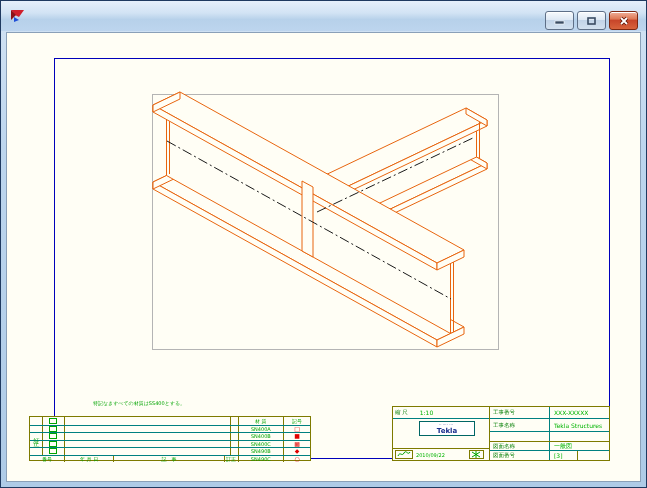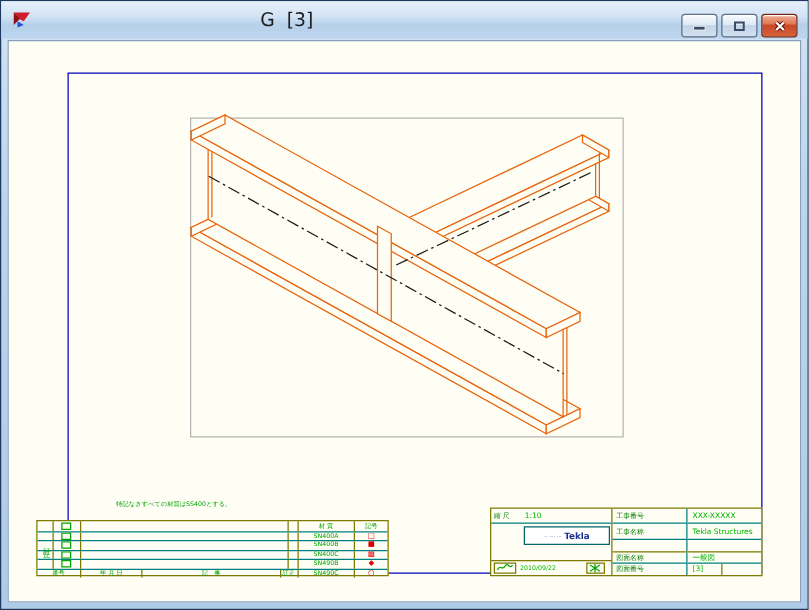--- a/index.html
+++ b/index.html
@@ -41,23 +41,23 @@
     font-size:6px;color:#00a400;}
   .stampbox{display:inline-block;width:6px;height:4px;border:1px solid #00a400;}
   
   .tblock{position:absolute;left:391px;top:405px;width:218px;height:55px;background:#fffef5;
     border:1px solid #7e7a00;box-sizing:border-box;z-index:3;font-size:5.5px;}
   .tb-left{position:absolute;left:0;top:0;width:96px;height:100%;}
   .tb-scale{position:absolute;left:0;top:0;width:100%;height:12px;border-bottom:1px solid #008080;
     box-sizing:border-box;display:flex;align-items:center;}
   .tb-scale .lbl{color:#007d00;margin-left:2px;}
   .tb-scale .val{color:#00b400;margin-left:12px;font-size:6px;}
-  .logo-box{position:absolute;left:26px;top:14px;width:69px;height:15px;background:#ffffff;
+  .logo-box{position:absolute;left:26px;top:14px;width:56px;height:15px;background:#ffffff;
     border:1px solid #006666;box-sizing:border-box;display:flex;align-items:center;
-    justify-content:center;overflow:hidden;}
+    justify-content:center;overflow:hidden;flex-direction:column;}
   .logo-box .pre{color:#1a2e8c;font-size:4px;margin-right:2px;}
   .logo-box .word{color:#1a2e8c;font-size:7px;font-weight:bold;}
   .tb-stamps{position:absolute;left:0;bottom:0;width:96px;height:12px;border-top:1px solid #7e7a00;
     box-sizing:border-box;}
   .sealbox{position:absolute;top:1px;height:9px;border:1px solid #7e7a00;box-sizing:border-box;
     display:flex;align-items:center;justify-content:center;}
   .tb-date{position:absolute;left:23px;top:3px;font-size:5px;color:#00b400;white-space:nowrap;}
   .tb-right{position:absolute;left:96px;top:0;width:120px;height:100%;border-left:1px solid #7e7a00;
     box-sizing:border-box;display:flex;flex-direction:column;}
   .tb-row{display:flex;box-sizing:border-box;}
@@ -73,21 +73,20 @@
 <div class="window">
 
   <div class="titlebar">
     <span class="app-icon">
       <svg width="16" height="16">
         <polygon points="1,2 14,2 9,9 5,7" fill="#cf1f2c"></polygon>
         <polygon points="1,2 6,7 1,12" fill="#8c1218"></polygon>
         <polygon points="4,9 9,12 4,14" fill="#1f4fd8"></polygon>
       </svg>
     </span>
-    <span class="title">G  [3]</span>
     <span class="controls">
       <span class="btn">
         <svg width="11" height="9">
           <rect x="1" y="5" width="9" height="3" fill="#3a4c63" stroke="#ffffff" stroke-width="0.6"></rect>
         </svg>
       </span>
       <span class="btn">
         <svg width="11" height="10">
           <rect x="2" y="2" width="7" height="6" fill="none" stroke="#3a4c63" stroke-width="1.6"></rect>
         </svg>

